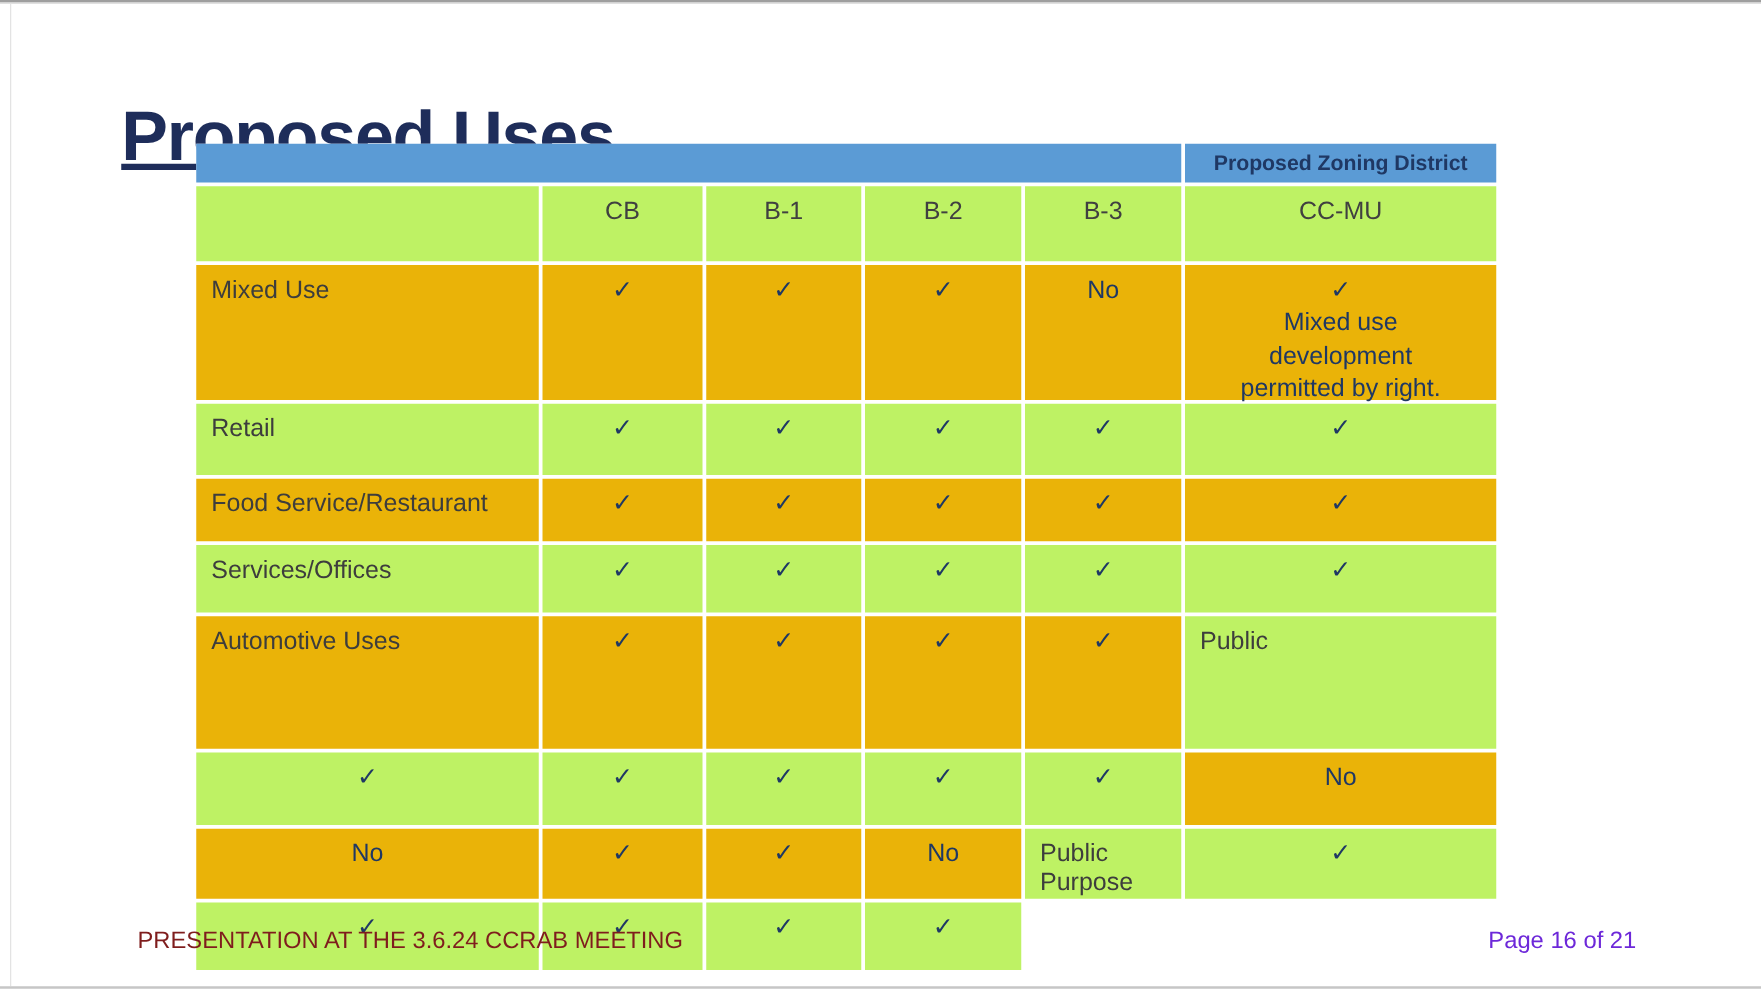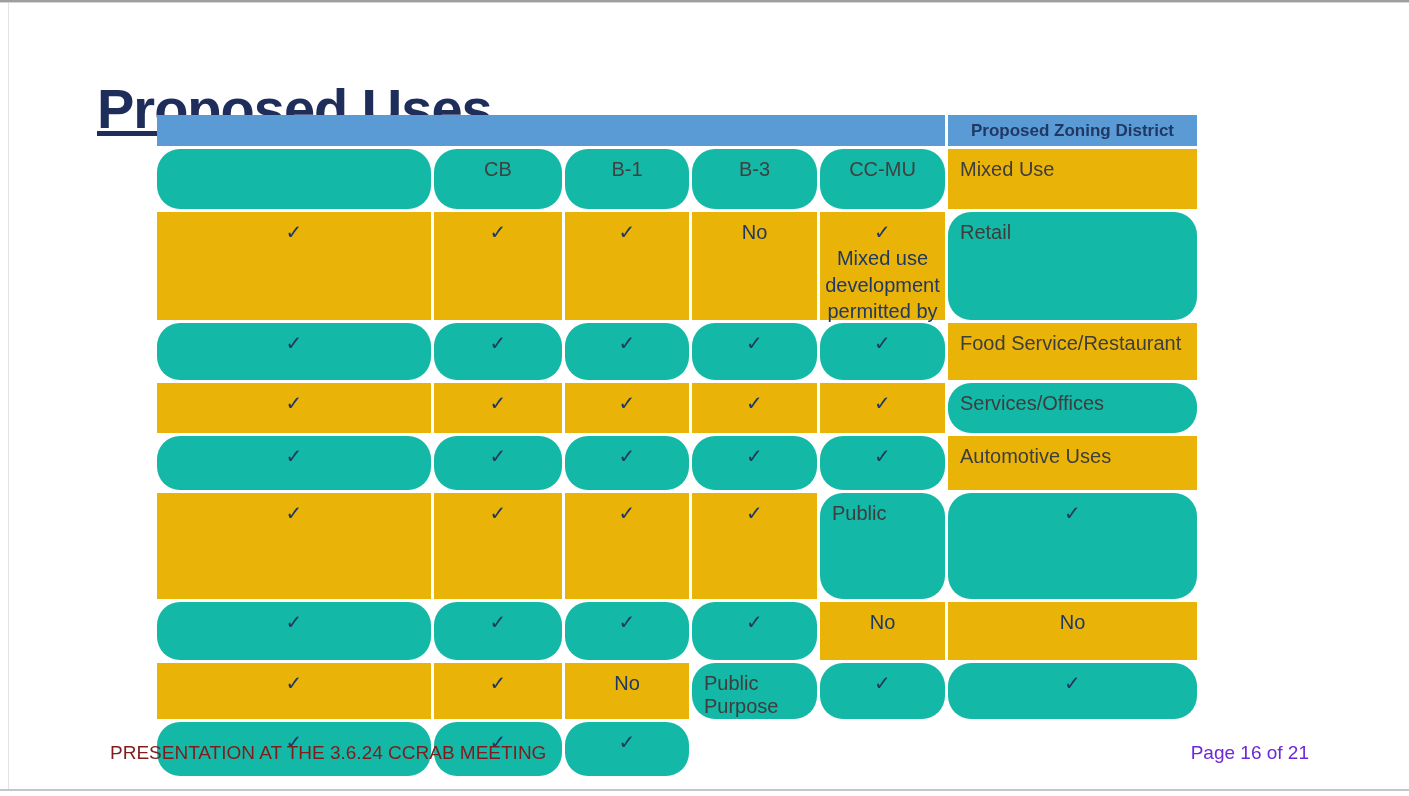--- a/index.html
+++ b/index.html
@@ -30,21 +30,21 @@
     font-size:17px;font-weight:bold;color:#1f3864;
   }
 
   .grid{
     display:grid;
     grid-template-columns:274px 128px 124px 125px 125px 249px;
     grid-template-rows:60px 108px 57px 50px 54px 106px 58px 56px 54px;
     gap:3px;background:#ffffff;
   }
   .cell{box-sizing:border-box;padding-top:7px;}
-  .shade-dark{background:#14b8a6;border-radius:23px;}
+  .shade-dark{background:#bef264;}
   .shade-light{background:#eab308;}
   .col-head{
     text-align:center;font-size:20px;color:#404040;padding-top:9px;
   }
   .row-label{
     font-size:20px;color:#3d3d3d;padding-left:12px;padding-top:9px;
   }
   .val{
     text-align:center;font-size:20px;color:#1f3864;line-height:1.32;
   }
@@ -71,20 +71,21 @@
 
 <div class="zoning-table">
   <div class="banner">
     <div class="banner-cell"></div>
     <div class="banner-cell banner-label">Proposed Zoning District</div>
   </div>
   <div class="grid" id="table-grid">
       <div class="cell shade-dark col-head"></div>
       <div class="cell shade-dark col-head">CB</div>
       <div class="cell shade-dark col-head">B-1</div>
+      <div class="cell shade-dark col-head">B-2</div>
       <div class="cell shade-dark col-head">B-3</div>
       <div class="cell shade-dark col-head">CC-MU</div>
       <div class="cell shade-light row-label">Mixed Use</div>
       <div class="cell shade-light val">✓</div>
       <div class="cell shade-light val">✓</div>
       <div class="cell shade-light val">✓</div>
       <div class="cell shade-light val">No</div>
       <div class="cell shade-light val">✓<br>Mixed use<br>development<br>permitted by right.</div>
       <div class="cell shade-dark row-label">Retail</div>
       <div class="cell shade-dark val">✓</div>

